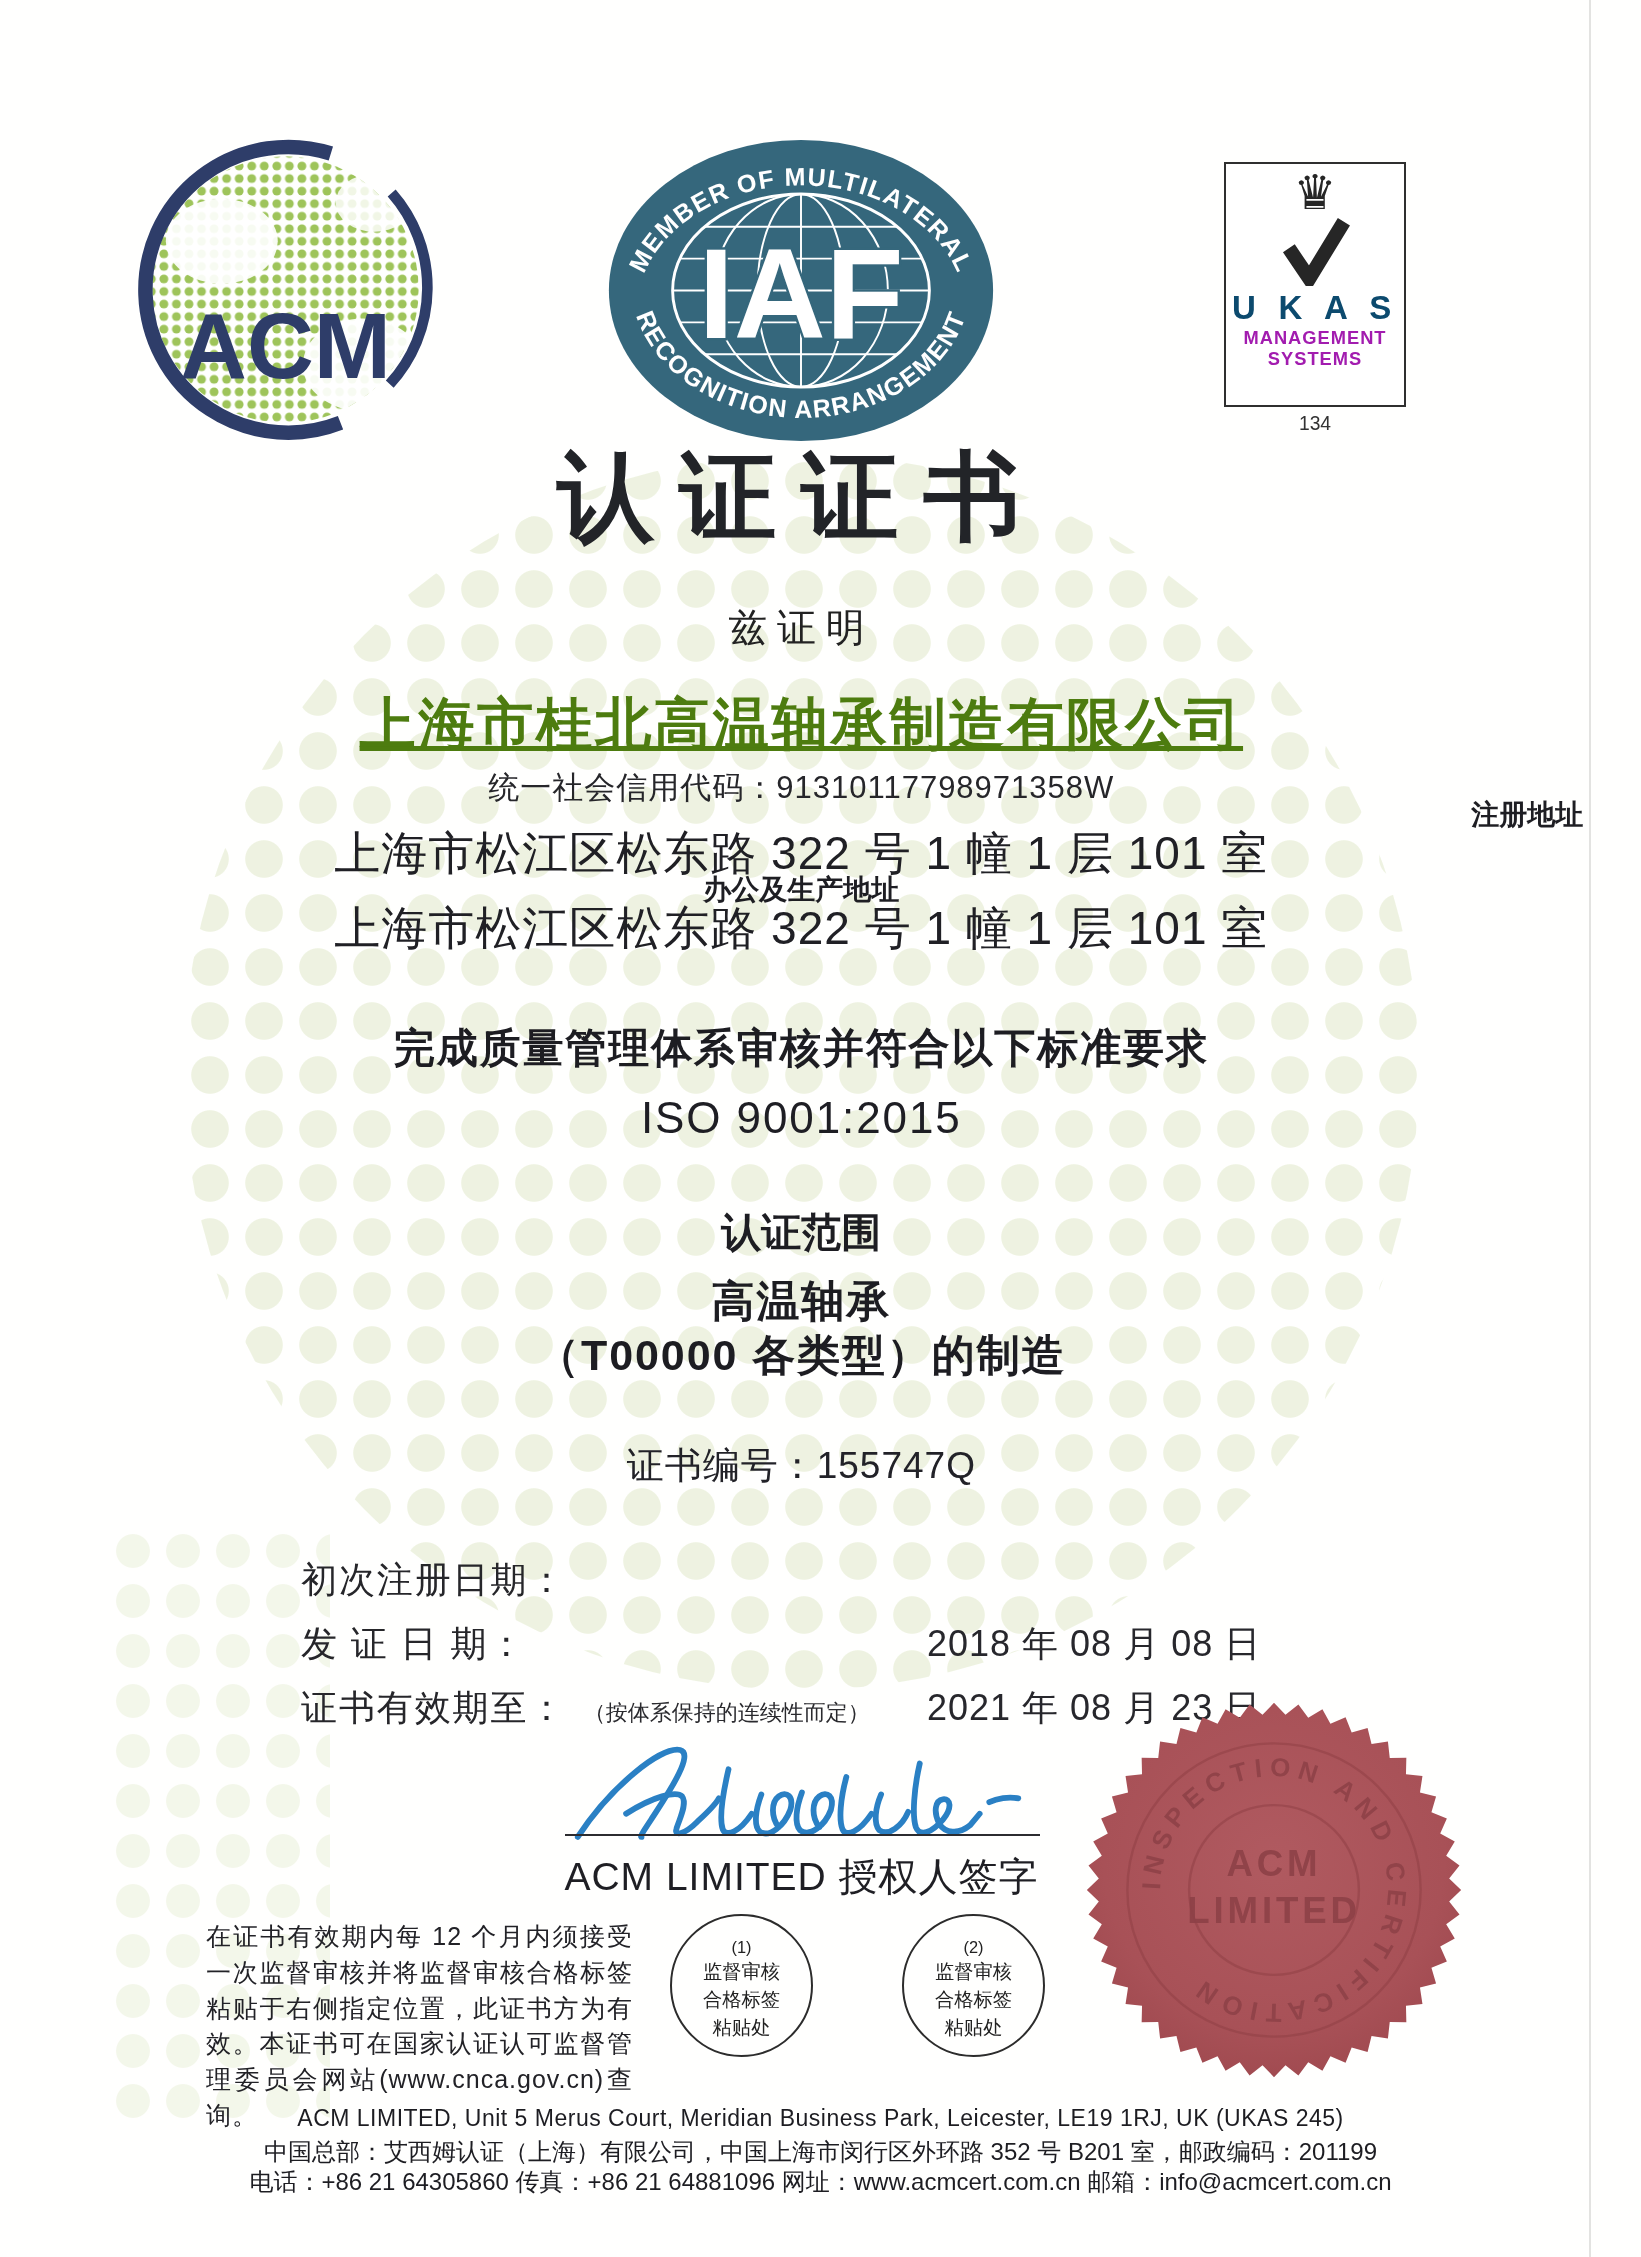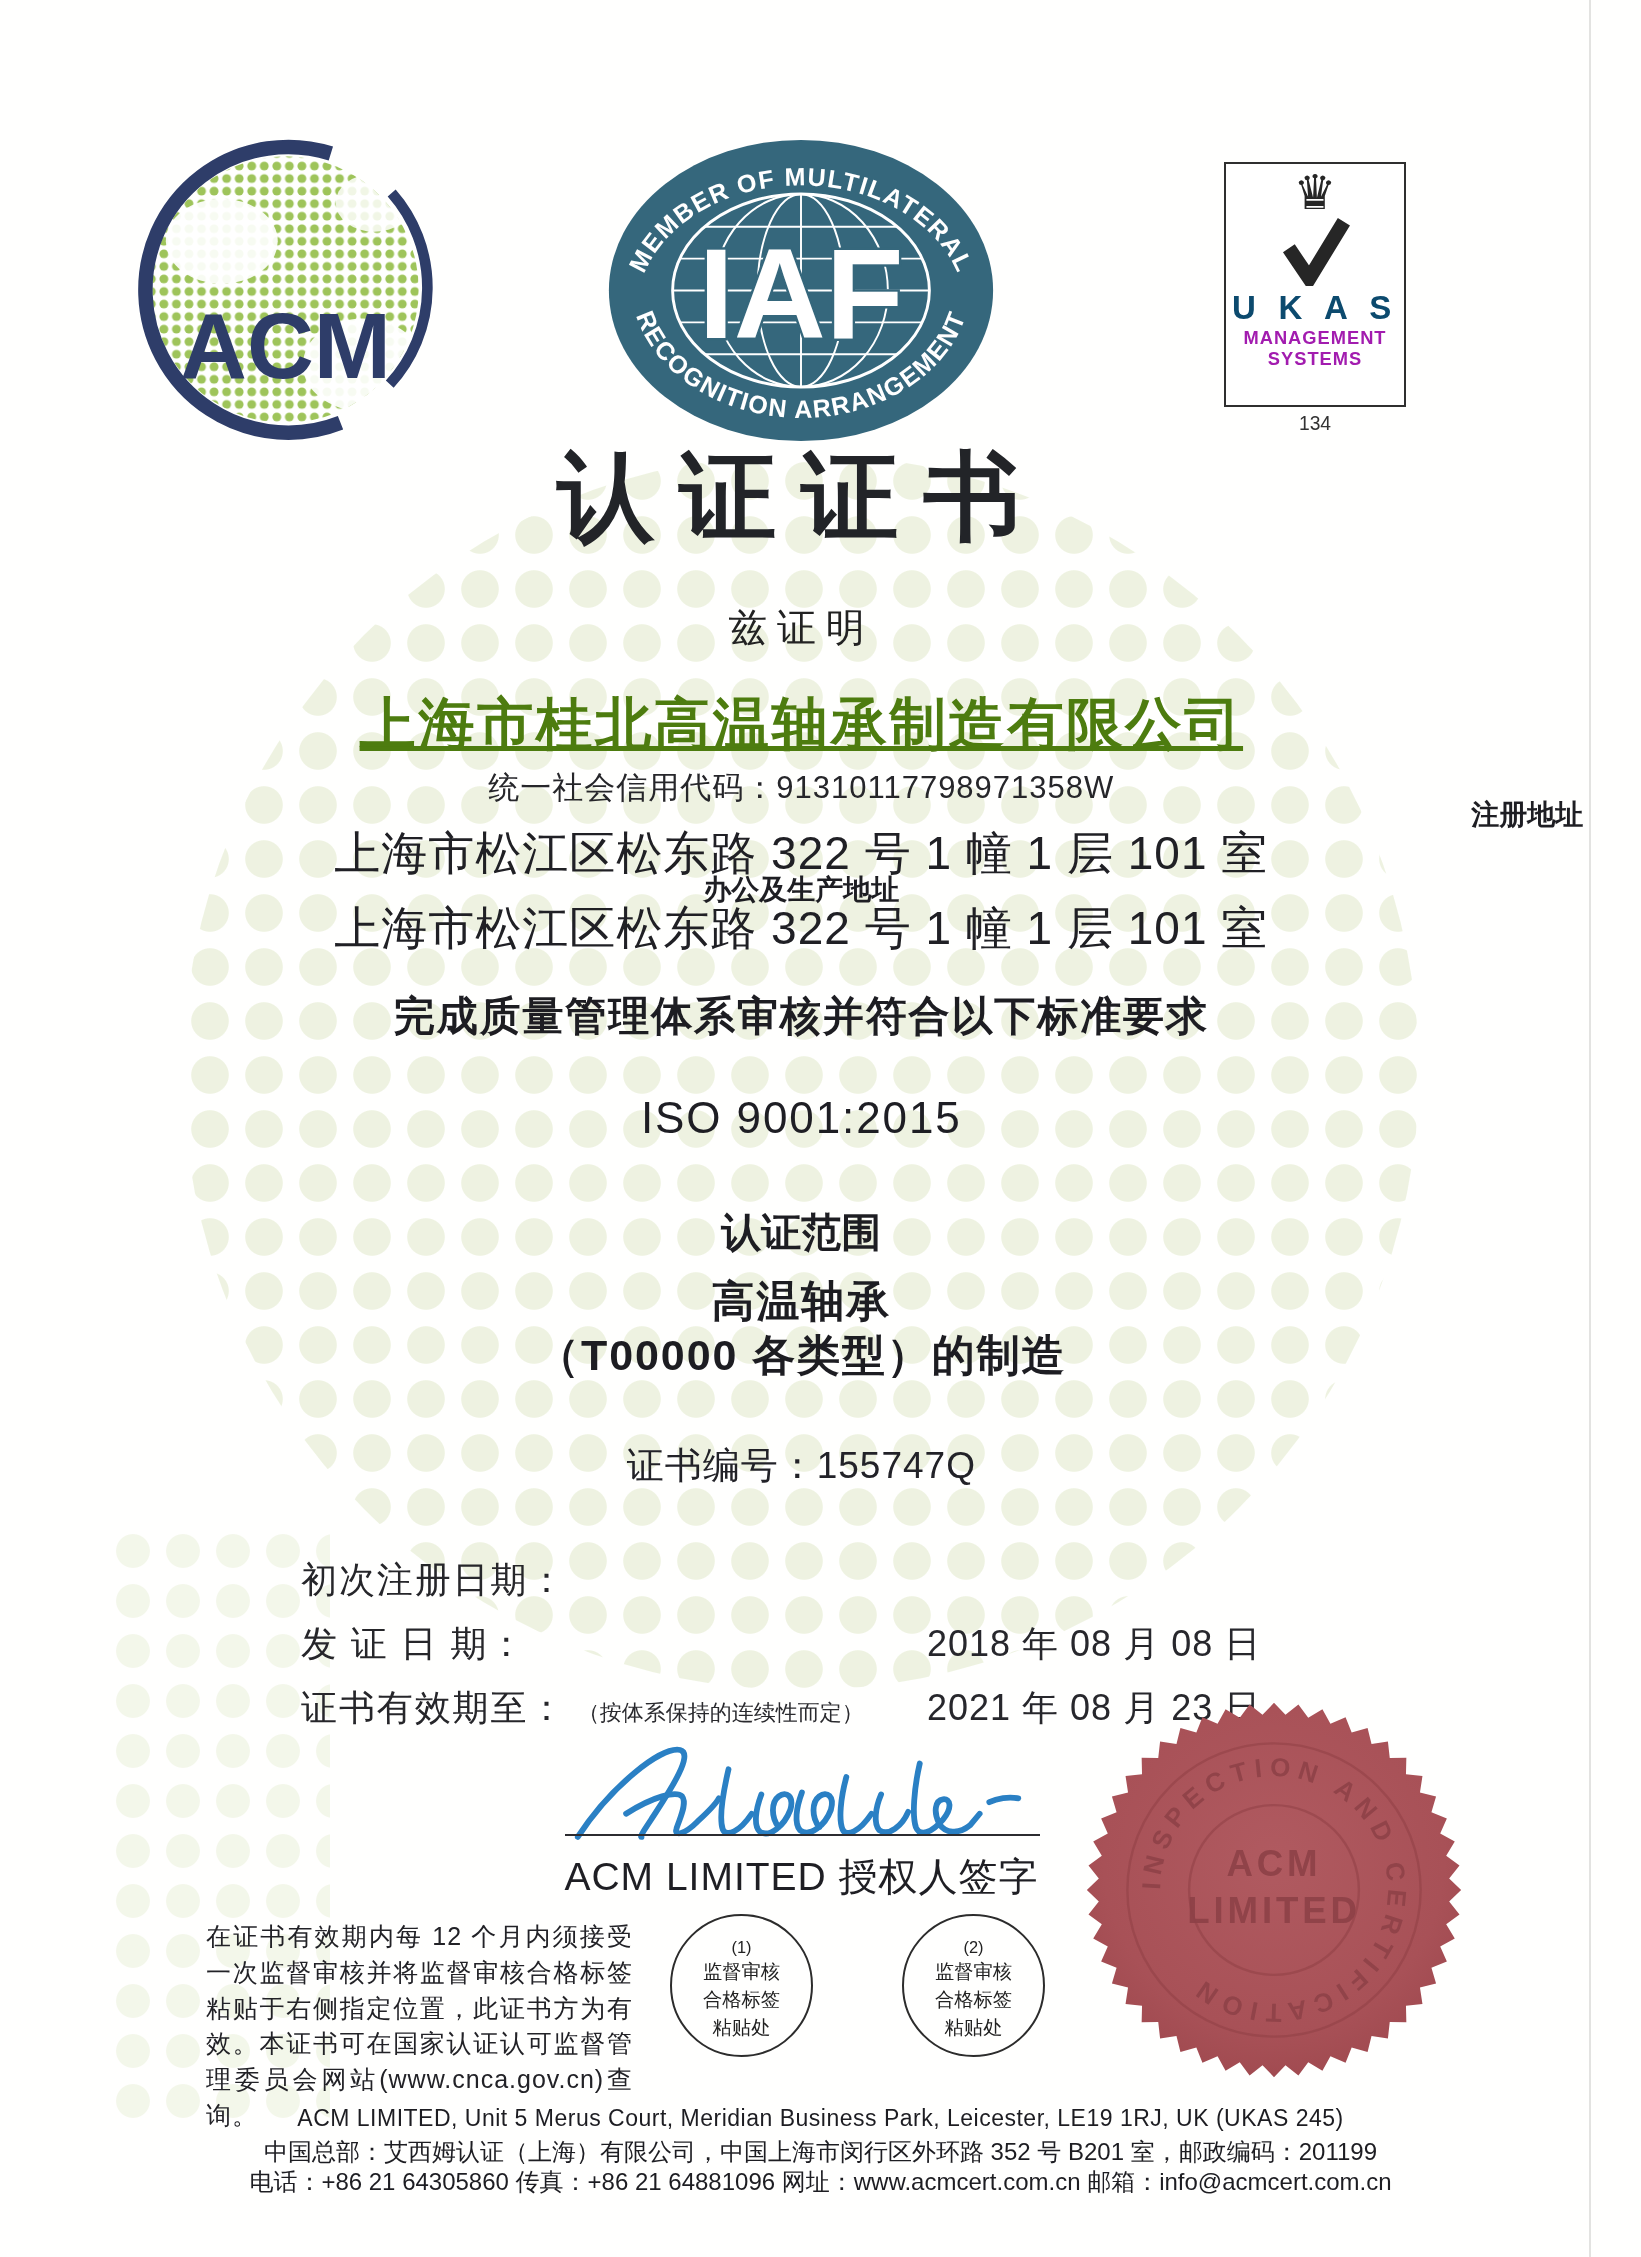--- a/index.html
+++ b/index.html
@@ -17,30 +17,30 @@
     background-image:radial-gradient(circle,#eaf0da 16.4px,rgba(234,240,218,0) 17.4px);
     background-size:50px 50px;}
 
   .title{font-family:"Liberation Serif","DejaVu Serif",serif;font-weight:700;
          font-size:97px;letter-spacing:25px;color:#222428;}
   .certify{font-size:39px;letter-spacing:9.7px;color:#222;}
   .company{font-weight:700;font-size:56px;letter-spacing:2.9px;color:#4d7c0f;text-decoration:underline;}
   .credit{font-size:31px;color:#26262a;letter-spacing:1px;}
   .addr-label{font-weight:700;font-size:28px;color:#1e1e23;}
   .addr{font-size:46px;font-weight:500;color:#202025;letter-spacing:1px;}
-  .statement{font-weight:700;font-size:41px;color:#1d1d22;letter-spacing:1.9px;}
+  .statement{font-weight:700;font-size:41px;color:#1d1d22;letter-spacing:1.9px;margin-top:32px;}
   .iso{font-size:44px;font-weight:400;color:#1e1e24;letter-spacing:1.9px;}
   .scope-label{font-weight:700;font-size:40px;color:#1d1d22;}
   .scope{font-weight:700;font-size:43px;color:#1d1d22;letter-spacing:1.9px;}
   .certno{font-size:37px;color:#222228;letter-spacing:1px;}
 
   .dates{position:absolute;left:301px;top:1556px;width:1043px;}
   .date-row{position:relative;height:64px;text-align:left;white-space:nowrap;}
   .date-label{font-size:36px;font-weight:500;color:#26262a;letter-spacing:1.9px;}
-  .date-note{font-size:22px;font-weight:500;color:#2a2a2e;margin-left:7px;}
+  .date-note{font-size:22px;font-weight:500;color:#2a2a2e;margin-left:13px;}
   .date-value{position:absolute;left:626px;top:0;font-size:36px;font-weight:400;color:#27272c;letter-spacing:1px;}
 
   .sig-line{position:absolute;left:565px;top:1834px;width:475px;border-top:2.9px solid #2c2c30;}
   .sig-caption{position:absolute;left:536px;top:1850px;width:531px;text-align:center;
                font-size:39px;color:#1f1f24;letter-spacing:1px;}
 
   .notice{position:absolute;left:206px;top:1919px;width:427px;font-size:25px;line-height:1.43;
           text-align:justify;color:#222227;letter-spacing:1px;}
 
   .sticker{position:absolute;width:143px;height:143px;border:2.9px solid #2c2c2c;border-radius:50%;

